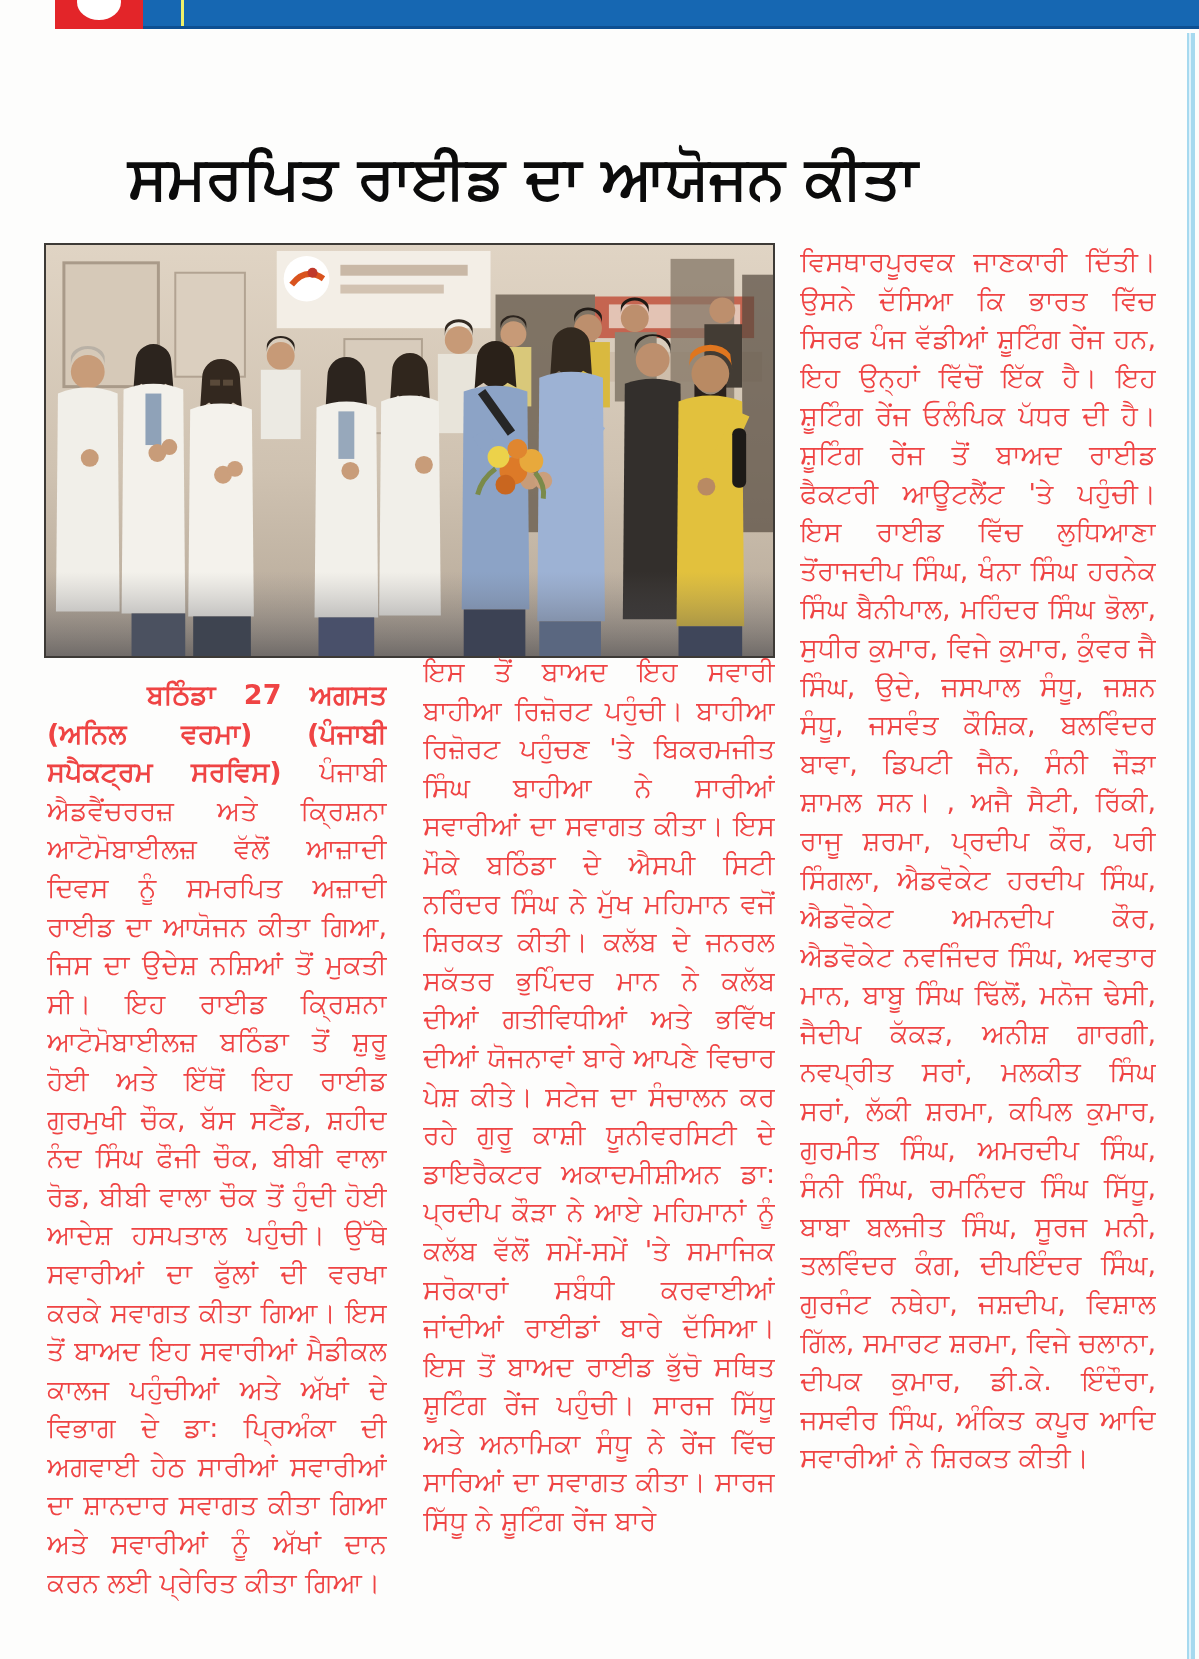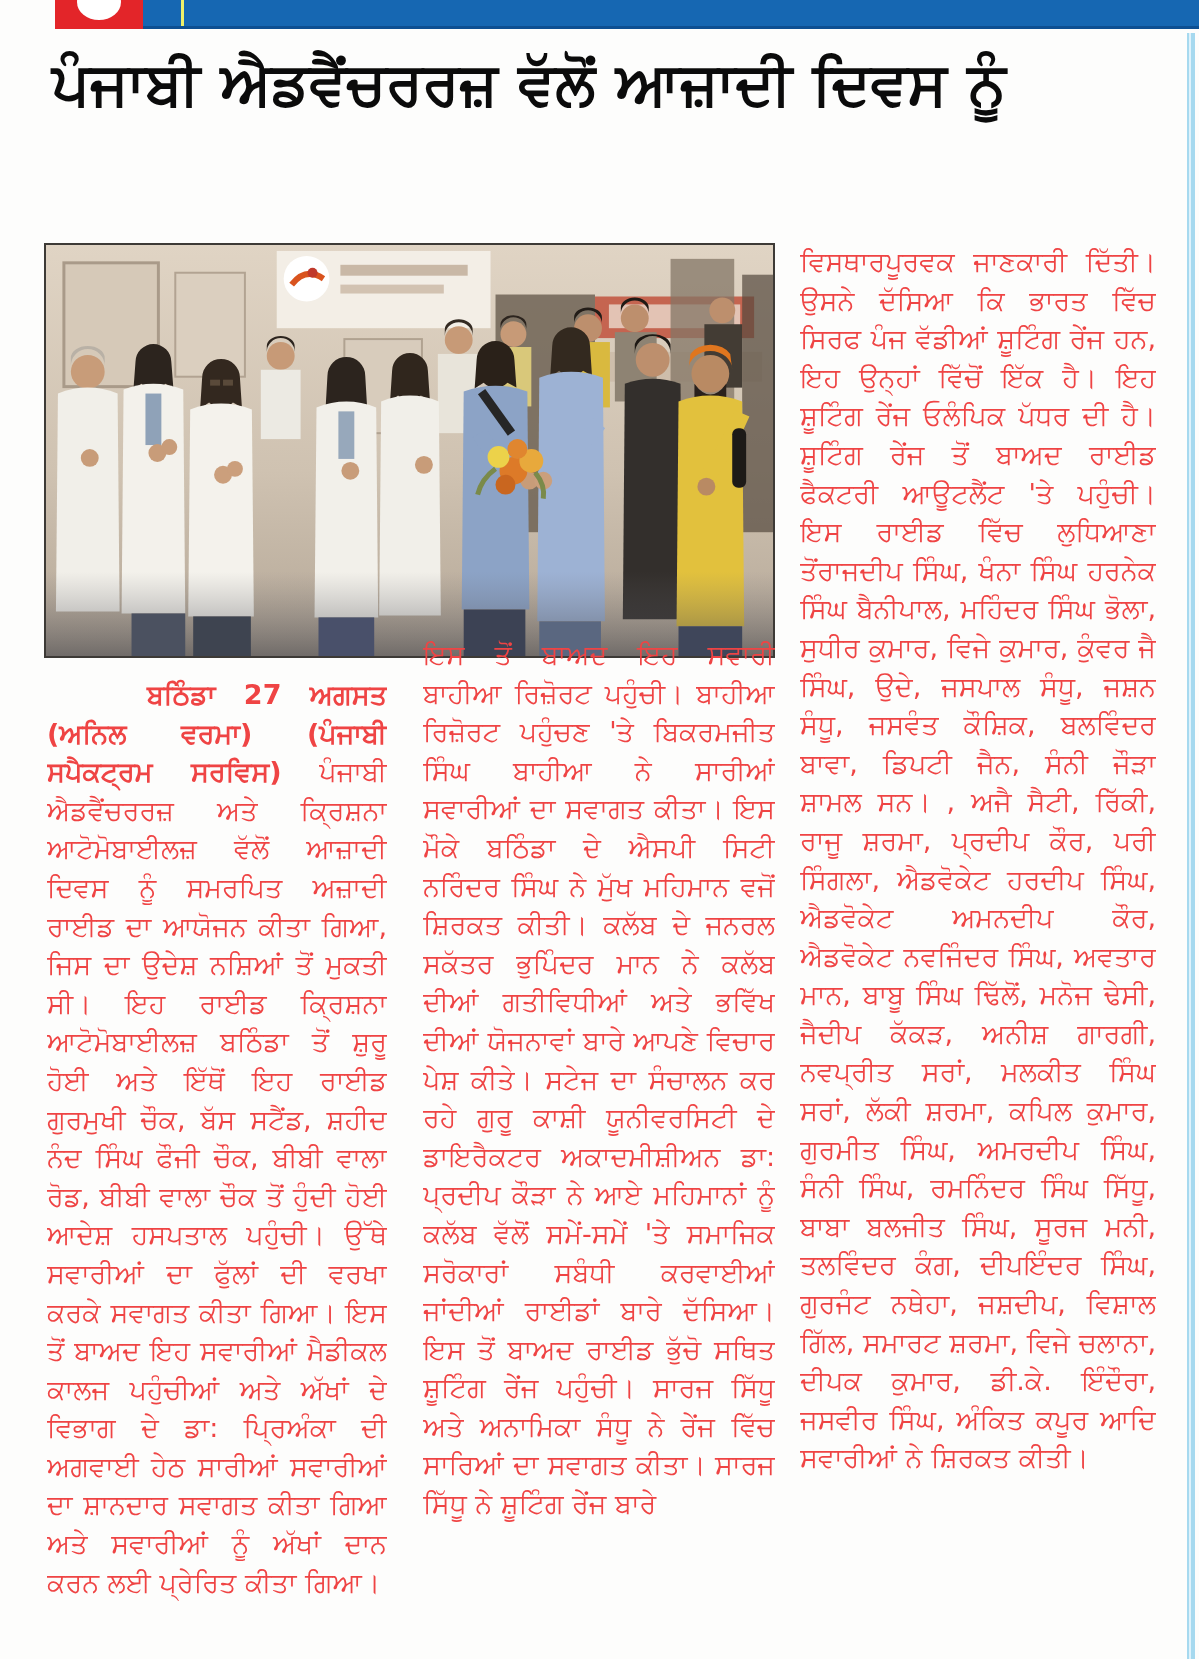--- a/index.html
+++ b/index.html
@@ -17,41 +17,41 @@
   .page-border-right .inner{position:absolute;left:2px;top:0;width:2px;height:100%;background:#dff2fb;}
   
   .headline-l1{position:absolute;left:52px;top:40px;width:1100px;font-size:59px;line-height:88px;font-weight:700;color:#0b0b0b;white-space:nowrap;letter-spacing:0px;}
   .headline-l2{position:absolute;left:128px;top:134px;width:1000px;font-size:59px;line-height:88px;font-weight:700;color:#0b0b0b;white-space:nowrap;}
   
   .photo-frame{position:absolute;left:44px;top:243px;width:731px;height:415px;border:2px solid #3d3a36;box-sizing:border-box;background:#cfc3b5;}
   .photo-frame svg{display:block;width:100%;height:100%;}
   
   .col{position:absolute;font-size:27px;line-height:38.6px;text-align:justify;color:#ef4444;overflow:hidden;}
   .col1{left:47px;top:676px;width:340px;height:978px;}
-  .col2{left:423px;top:636px;width:352px;height:978px;}
+  .col2{left:423px;top:653px;width:352px;height:978px;}
   .col3{left:800px;top:243px;width:356px;height:1401px;}
   .col1 .para{text-indent:100px;}
   .dateline{font-weight:700;}
 </style>
 </head>
 <body>
 
 <div class="page">
 
   <div class="topbar-blue"></div>
   <div class="topbar-red">
     <div class="logo-arc"></div>
   </div>
   <div class="accent-line"></div>
 
   <div class="page-border-right">
       <div class="inner"></div>
     </div>
 
-  <div class="headline-l1">ਪੰਜਾਬੀ ਐਡਵੈਂਚਰਰਜ਼ ਵੱਲੋਂ ਆਜ਼ਾਦੀ ਦਿਵਸ ਨੂੰ</div>
+  <div class="headline-l2">ਸਮਰਪਿਤ ਰਾਈਡ ਦਾ ਆਯੋਜਨ ਕੀਤਾ</div>
 
   <div class="photo-frame">
     <svg viewBox="0 0 731 415" preserveAspectRatio="none">
       <defs>
         <linearGradient id="wall" x1="0" y1="0" x2="0" y2="1">
           <stop offset="0" stop-color="#e0d4c4"></stop>
           <stop offset="0.55" stop-color="#cfc2b1"></stop>
           <stop offset="1" stop-color="#b3a696"></stop>
         </linearGradient>
         <linearGradient id="floorsh" x1="0" y1="0" x2="0" y2="1">

